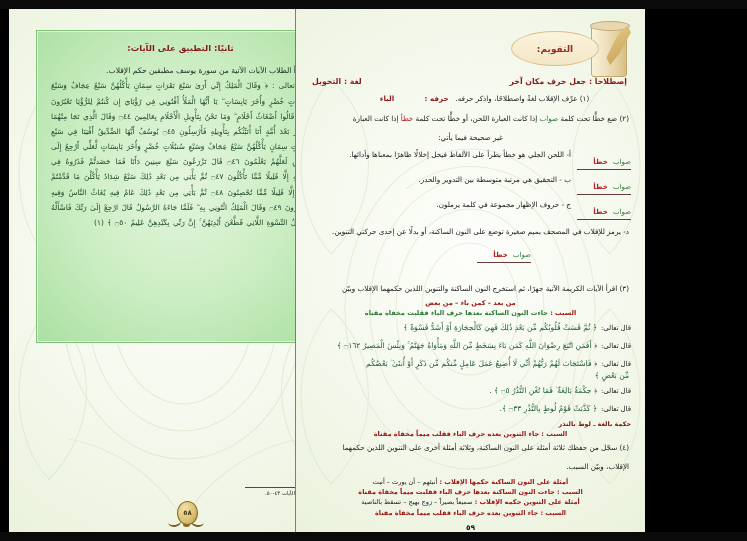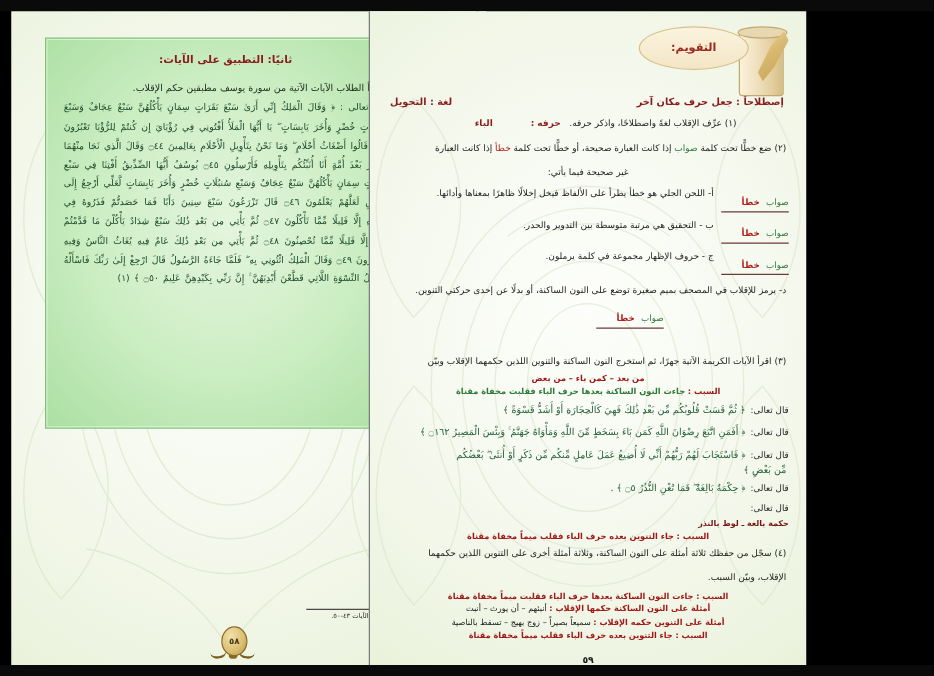--- a/index.html
+++ b/index.html
@@ -64,21 +64,21 @@
 
   .taqweem{position:absolute;right:12px;top:12px;width:150px;height:58px;}
   .taqweem .scroll{position:absolute;right:6px;top:2px;width:34px;height:52px;
      background:linear-gradient(to right,#fbf2dc 0%,#efe0be 40%,#e3cf9f 75%,#d6bd84 100%);
      border:1px solid #c2a96f;border-radius:3px;}
   .taqweem .scroll:before{content:"";position:absolute;left:-2px;top:-3px;width:38px;height:8px;
      border-radius:50%;background:#e8d8b2;border:1px solid #c2a96f;}
   .taqweem .quill{position:absolute;right:2px;top:4px;width:26px;height:40px;
      background:linear-gradient(145deg,#e9d29a 0%,#d8b870 45%,#c5a057 100%);
      clip-path:polygon(85% 0%,100% 18%,55% 72%,20% 100%,5% 82%,45% 30%);}
-  .taqweem .oval{position:absolute;right:34px;top:0;width:86px;height:33px;border-radius:50%;
+  .taqweem .oval{position:absolute;right:34px;top:10px;width:86px;height:33px;border-radius:50%;
      background:linear-gradient(to bottom,#fbf3de 0%,#f3e6c6 100%);
      border:1px solid #d9c08a;display:flex;align-items:center;justify-content:center;}
   .taqweem .oval span{color:#9a2a1f;font-weight:bold;font-size:9px;}
 
   .deflines{margin:60px 0 0 0;}
   .defrow{display:flex;justify-content:space-between;align-items:baseline;
           padding:0 4px 0 2px;}
   .def{color:#8a1b1b;font-weight:bold;font-size:7.8px;}
   .def .val{color:#8a1b1b;}
 
@@ -94,21 +94,21 @@
   .ans .sawab{color:#2f7a3a;font-size:7px;}
   .ans .khata{color:#b02020;font-size:7px;font-weight:bold;}
   .lonely-ans{display:flex;justify-content:flex-start;padding-right:0;}
 
   .center-red{color:#a01818;font-weight:bold;font-size:6.6px;text-align:center;margin:3px 0 0 0;}
   .sabab{font-size:6.6px;margin:2px 0 0 0;color:#1b1b1b;text-align:center;}
   .sabab .lbl{color:#a01818;font-weight:bold;}
   .sabab .body{color:#2f7a3a;font-weight:bold;}
 
   .ayah-row{display:flex;align-items:baseline;gap:4px;margin:5px 0 0 0;}
-  .ayah-row .lbl{color:#1b1b1b;font-size:7px;flex:0 0 auto;}
+  .ayah-row .lbl{color:#1b1b1b;font-size:7px;flex:0 0 auto;font-family:Liberation Serif, serif;}
   .ayah-row .ayah{flex:1;color:#1f5c35;font-size:7.6px;line-height:1.7;text-align:justify;}
   .ayah-cont{color:#1f5c35;font-size:7.6px;text-align:right;margin:0 2px;}
 
   .hukm{color:#7a1414;font-weight:bold;font-size:6.4px;margin:4px 0 0 0;}
 
   .examples{font-size:6.5px;margin:3px 0 0 0;text-align:center;line-height:1.6;}
   .examples .hd{color:#a01818;font-weight:bold;}
   .examples .ex{color:#1b1b1b;}
 
   .pgnum{position:absolute;left:0;right:0;bottom:0;text-align:center;
@@ -211,21 +211,21 @@
         <span>(١)</span>
         <span>عرِّف الإقلاب لغةً واصطلاحًا، واذكر حرفه.</span>
         &nbsp;&nbsp;<b>حرفه :</b>
         <b>الباء</b>
       </div>
 
       <div class="q">
         <span>(٢)</span>
         <span>ضع خطًّا تحت كلمة</span>
         <span class="hl-grn">صواب</span>
-        <span>إذا كانت العبارة صحيحة، أو خطًّا تحت كلمة</span>
+        <span>إذا كانت العبارة اللحن، أو خطًّا تحت كلمة</span>
         <span class="hl-red">خطأ</span>
         <span>إذا كانت العبارة</span>
       </div>
       <div class="q" style="text-align:center;">غير صحيحة فيما يأتي:</div>
 
       <div>
 
         <div class="ansrow">
           <div class="ans">
             <span class="sawab">صواب</span>
@@ -295,42 +295,43 @@
         <span class="lbl">قال تعالى:</span>
         <span class="ayah">﴿ فَاسْتَجَابَ لَهُمْ رَبُّهُمْ أَنِّي لَا أُضِيعُ عَمَلَ عَامِلٍ مِّنكُم مِّن ذَكَرٍ أَوْ أُنثَىٰ ۖ بَعْضُكُم</span>
       </div>
       <div class="ayah-cont">مِّن بَعْضٍ ﴾</div>
       <div class="ayah-row">
         <span class="lbl">قال تعالى:</span>
         <span class="ayah">﴿ حِكْمَةٌ بَالِغَةٌ ۖ فَمَا تُغْنِ النُّذُرُ ۝٥ ﴾ .</span>
       </div>
       <div class="ayah-row">
         <span class="lbl">قال تعالى:</span>
+        <span class="ayah">﴿ كَذَّبَتْ قَوْمُ لُوطٍ بِالنُّذُرِ ۝٣٣ ﴾.</span>
       </div>
 
       <div class="hukm">حكمة بالغة ـ لوط بالنذر</div>
 
       <div class="sabab">
         <span class="lbl">السبب :</span>
         <span class="body" style="color:#a01818;">جاء التنوين بعده حرف الباء فقلب ميماً مخفاة مقناة</span>
       </div>
 
       <div class="q" style="margin-top:4px;">
         <span>(٤)</span>
         <span>سجّل من حفظك ثلاثة أمثلة على النون الساكنة، وثلاثة أمثلة أخرى على التنوين اللذين حكمهما</span>
       </div>
       <div class="q">الإقلاب، وبيّن السبب.</div>
 
       <div class="examples">
         <div>
-          <span class="hd">السبب : جاءت النون الساكنة بعدها حرف الباء فقلبت ميماً مخفاة مقناة</span>
-        </div>
-        <div>
           <span class="hd">أمثلة على النون الساكنة حكمها الإقلاب :</span>
           <span class="ex">أنبئهم – أن يورث – أنبت</span>
+        </div>
+        <div>
+          <span class="hd">السبب : جاءت النون الساكنة بعدها حرف الباء فقلبت ميماً مخفاة مقناة</span>
         </div>
         <div>
           <span class="hd">أمثلة على التنوين حكمه الإقلاب :</span>
           <span class="ex">سميعاً بصيراً – زوج بهيج – تسقط بالناصية</span>
         </div>
         <div>
           <span class="hd">السبب : جاء التنوين بعده حرف الباء فقلب ميماً مخفاة مقناة</span>
         </div>
       </div>
 

